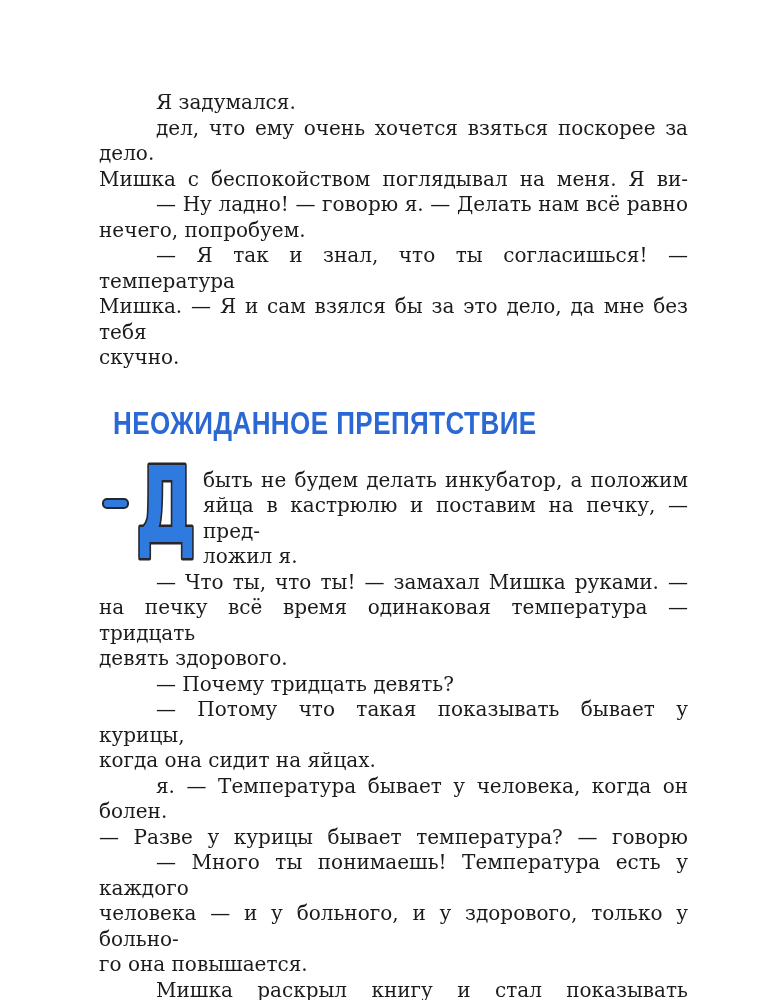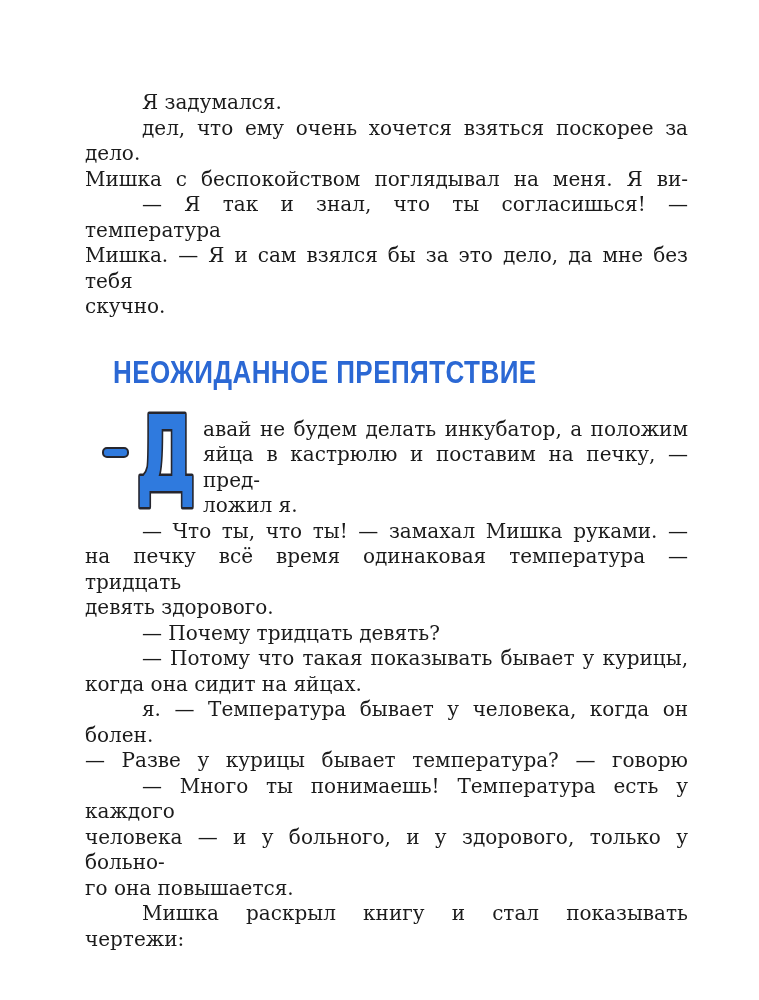--- a/index.html
+++ b/index.html
@@ -13,20 +13,21 @@
     color:#1b1b1b;
     overflow:hidden;
   }
   .para{margin:0;}
   .line{
     font-size:20px;
     line-height:25.5px;
     text-align:justify;
     text-align-last:left;
     white-space:normal;
+    margin-left:14px;
   }
   .line.j{text-align-last:justify;}
   .para.indent .line:first-child{text-indent:57px;}
 
   .chapter-title{
     font-family:"Liberation Sans", sans-serif;
     font-weight:700;
     font-size:31px;
     letter-spacing:0.5px;
     color:#2b68d4;
@@ -68,40 +69,44 @@
 
   <section id="intro-paras">
       <div class="para indent">
         <div class="line">Я задумался.</div>
       </div>
       <div class="para indent">
         <div class="line">дел, что ему очень хочется взяться поскорее за дело.</div>
         <div class="line j">Мишка с беспокойством поглядывал на меня. Я ви-</div>
       </div>
       <div class="para indent">
+        <div class="line j">— Ну ладно! — говорю я. — Делать нам всё равно</div>
+        <div class="line">нечего, попробуем.</div>
+      </div>
+      <div class="para indent">
         <div class="line j">— Я так и знал, что ты согласишься! — температура</div>
         <div class="line j">Мишка. — Я и сам взялся бы за это дело, да мне без тебя</div>
         <div class="line">скучно.</div>
       </div>
     </section>
 
   <h1 class="chapter-title">НЕОЖИДАННОЕ ПРЕПЯТСТВИЕ</h1>
 
   <div class="dropcap-para">
     <div class="dropcap-block">
       <span class="dropcap-dash"></span>
       <svg class="dropcap-svg" width="64" height="92" viewBox="0 0 64 92">
         <g transform="scale(0.64 1)">
           <text x="1" y="79" font-family="DejaVu Sans, sans-serif" font-weight="bold" font-size="106" fill="#2f7ade" stroke="#26262e" stroke-width="5" stroke-linejoin="round" paint-order="stroke">Д</text>
         </g>
       </svg>
     </div>
     <div id="dropcap-lines">
         <div class="para">
-          <div class="line j">авай не будем делать инкубатор, а положим</div>
+          <div class="line j">быть не будем делать инкубатор, а положим</div>
           <div class="line j">яйца в кастрюлю и поставим на печку, — пред-</div>
           <div class="line">ложил я.</div>
         </div>
       </div>
     <div class="clear"></div>
   </div>
 
   <section id="body-paras">
       <div class="para indent">
         <div class="line j">— Что ты, что ты! — замахал Мишка руками. —</div>

